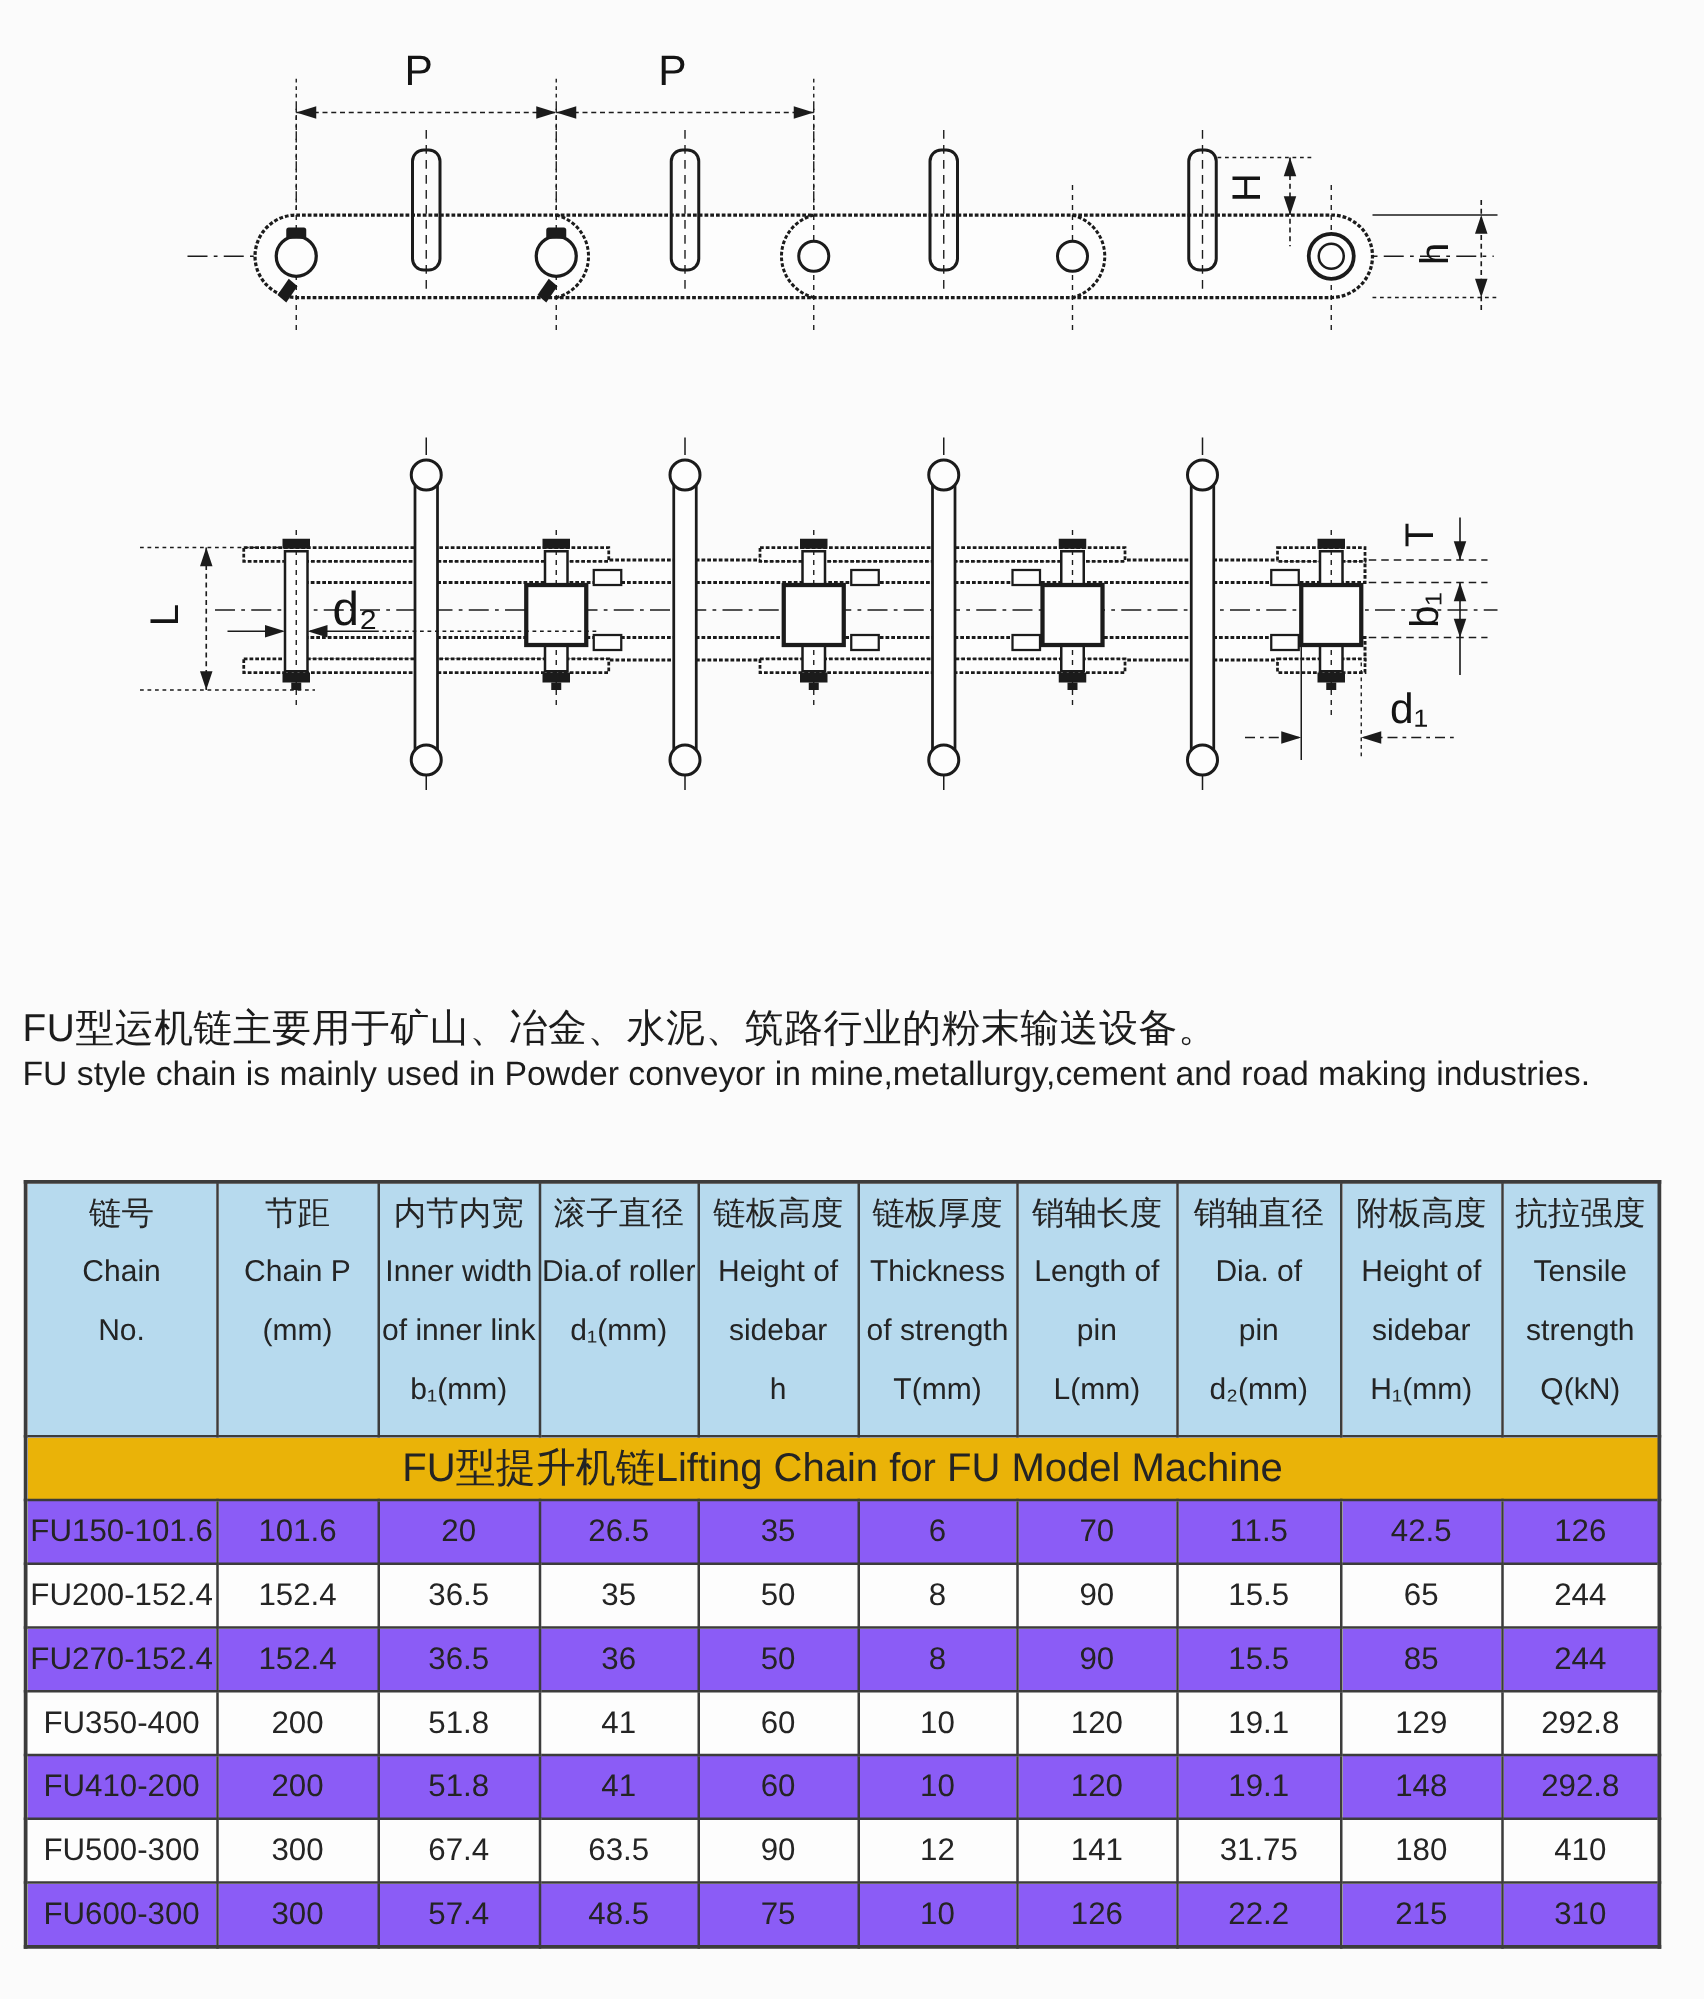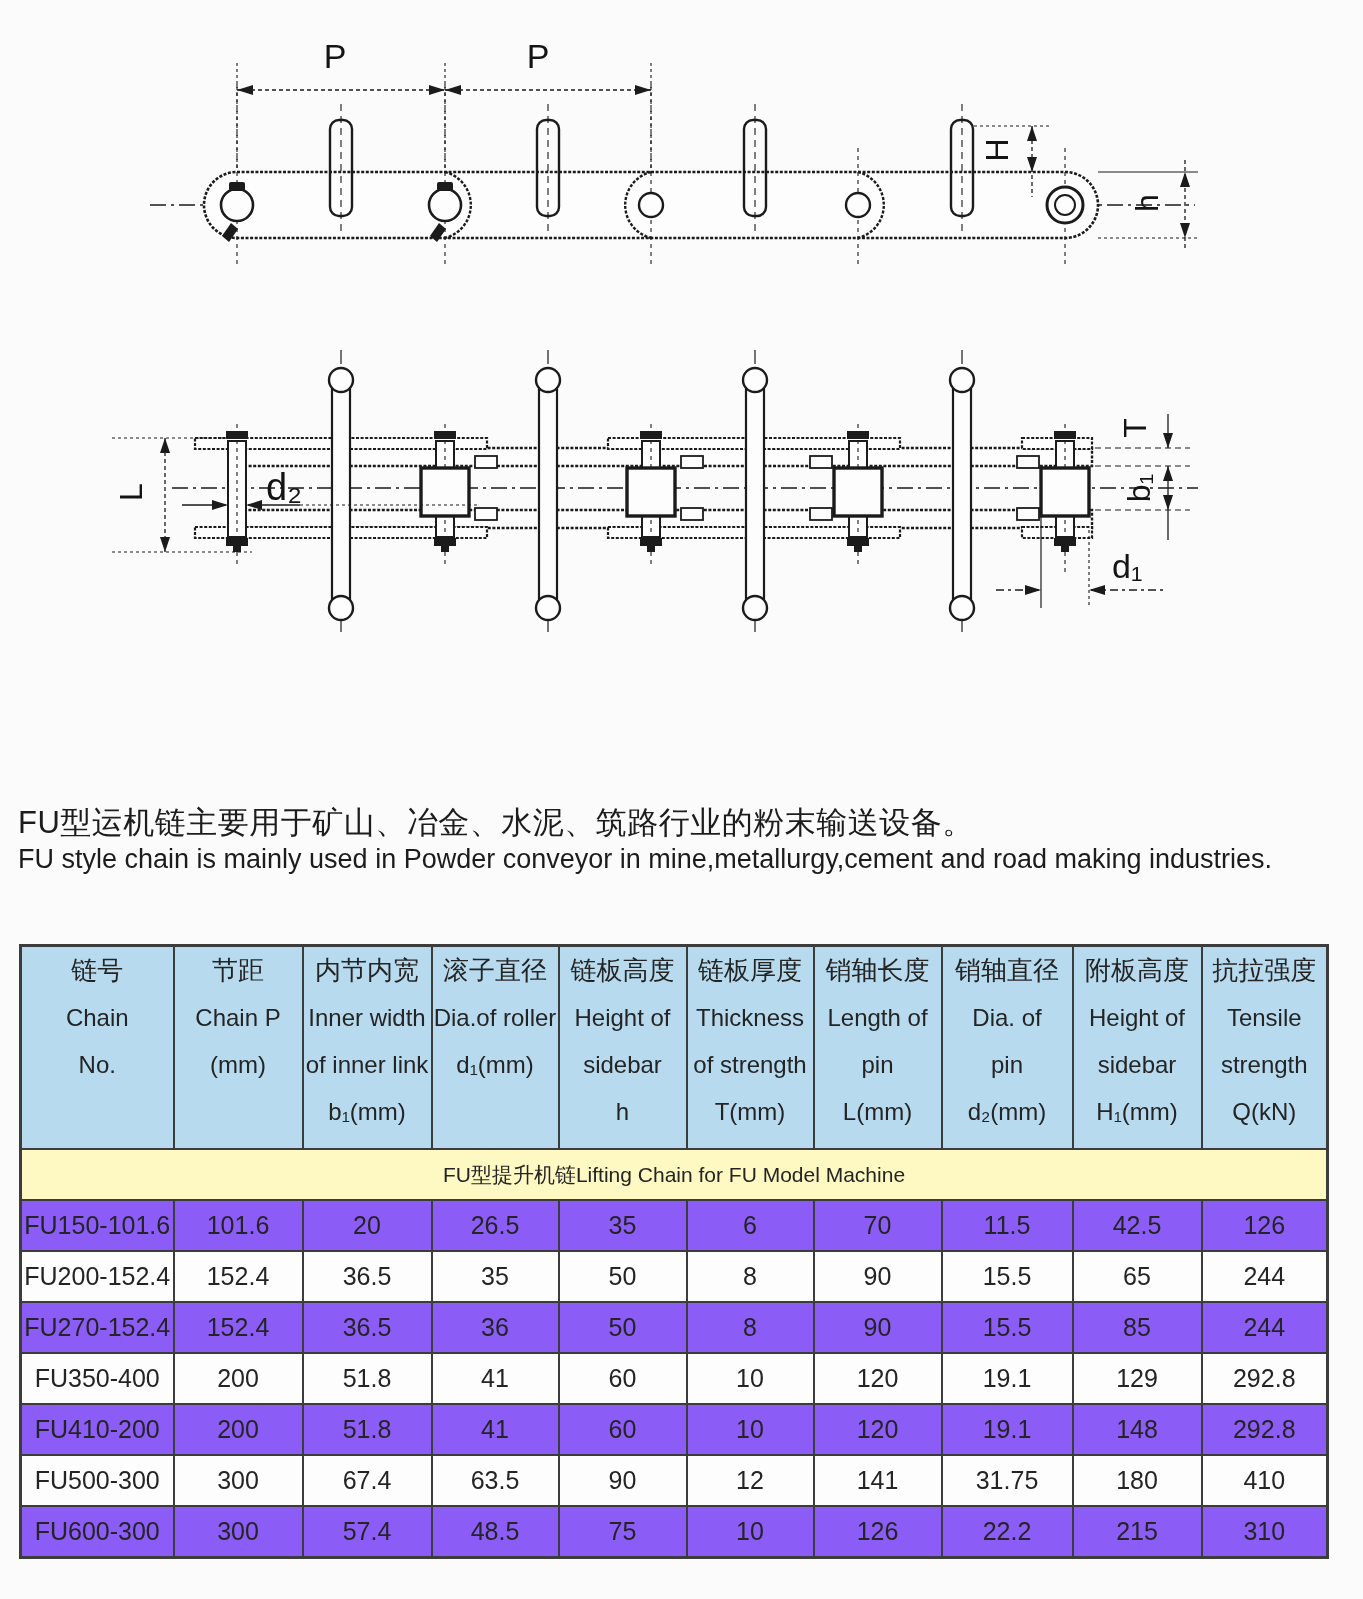--- a/index.html
+++ b/index.html
@@ -28,21 +28,21 @@
     border:2px solid #3c3c3c;text-align:center;
     overflow:hidden;padding:0;
   }
   .spec-table{border:3px solid #3c3c3c;}
   thead th{
     background:#b7daee;font-weight:normal;
     height:201px;vertical-align:top;padding-top:12px;
   }
   .hl{line-height:47px;font-size:24px;}
   .hl:first-child{font-size:26px;}
-  tr.group-row td{height:49px;background:#fef9c3;font-size:21px;}
+  tr.group-row td{height:49px;background:#eab308;font-size:32px;}
   tbody tr.data-row td{height:49px;}
   tbody tr.shaded td{background:#8b5cf6;}
   tbody tr.plain td{background:#fdfdfd;}
 </style>
 </head>
 <body>
 
 <div class="page">
 
   <svg id="drawing-svg" width="1363" height="700" viewBox="0 0 1363 700">

